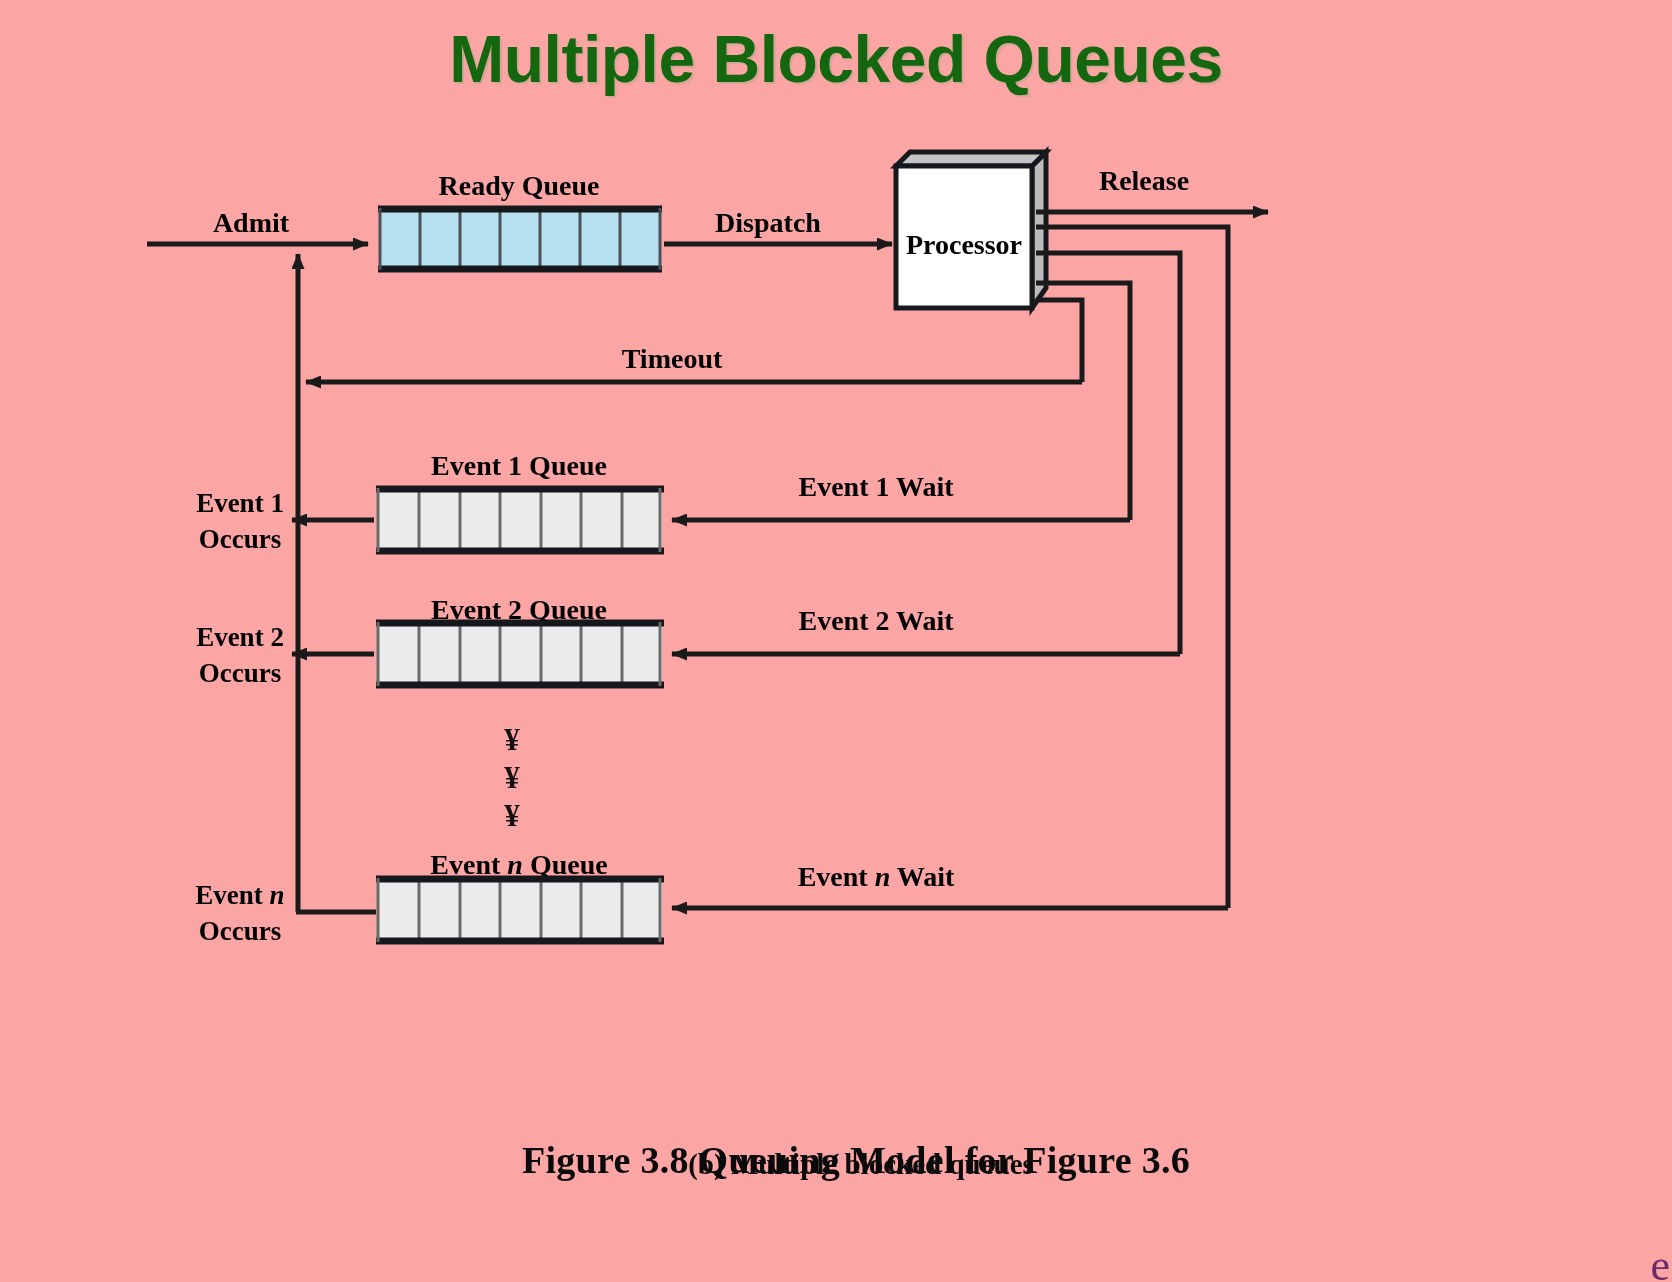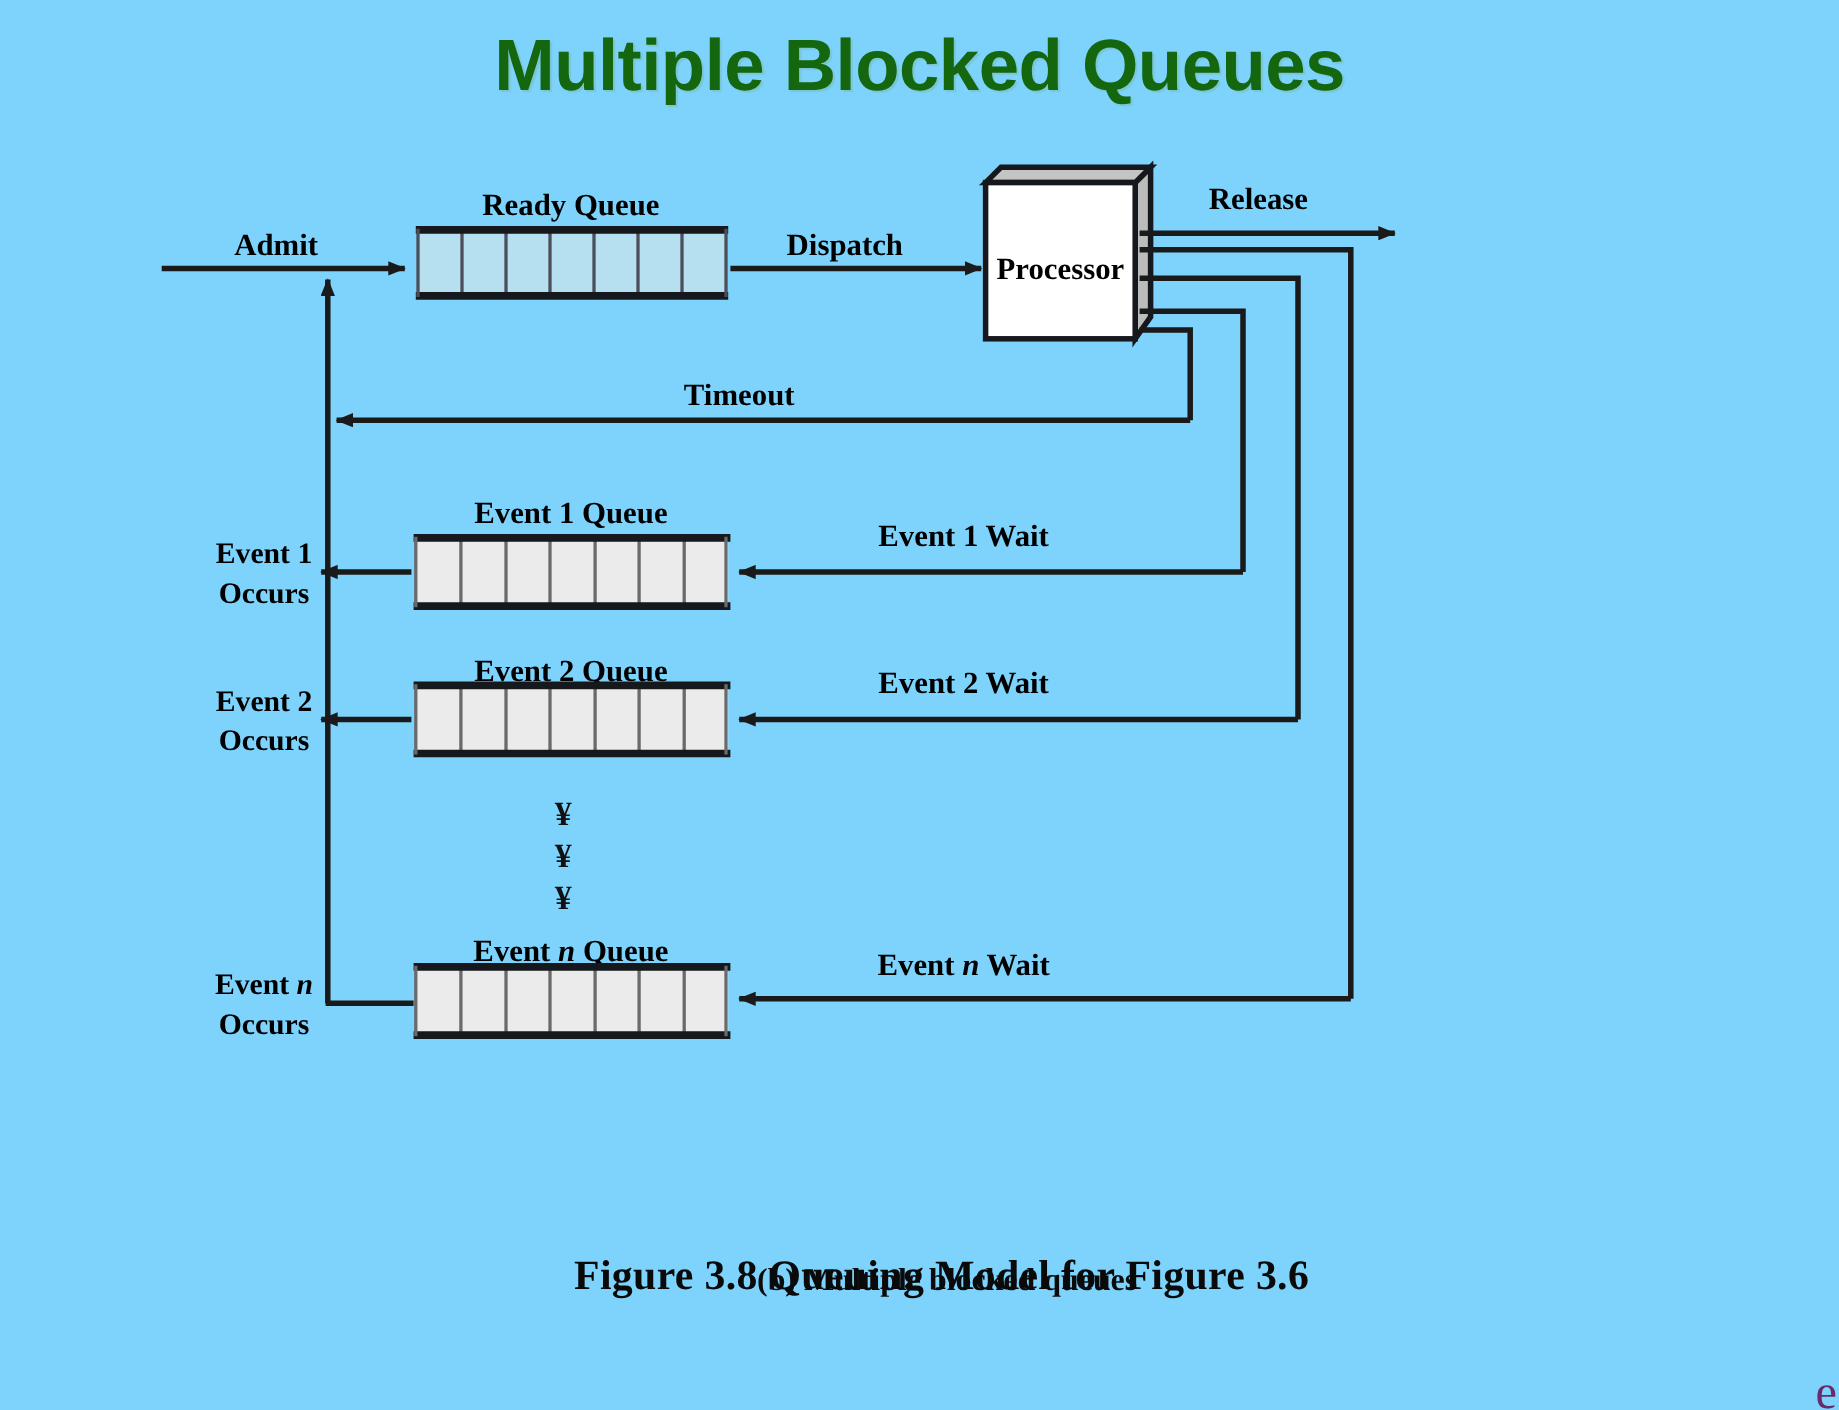--- a/index.html
+++ b/index.html
@@ -11,21 +11,21 @@
   body {
     width: 1672px;
     height: 1282px;
     position: relative;
     overflow: hidden;
     font-family: "Liberation Serif", serif;
   }
   #slide {
     position: absolute;
     inset: 0;
-    background: #7dd3fc;
+    background: #fca5a5;
   }
   #slide-title {
     position: absolute;
     top: 24px;
     left: 0;
     width: 1672px;
     text-align: center;
     font-family: "Liberation Sans", sans-serif;
     font-weight: bold;
     font-size: 66px;

